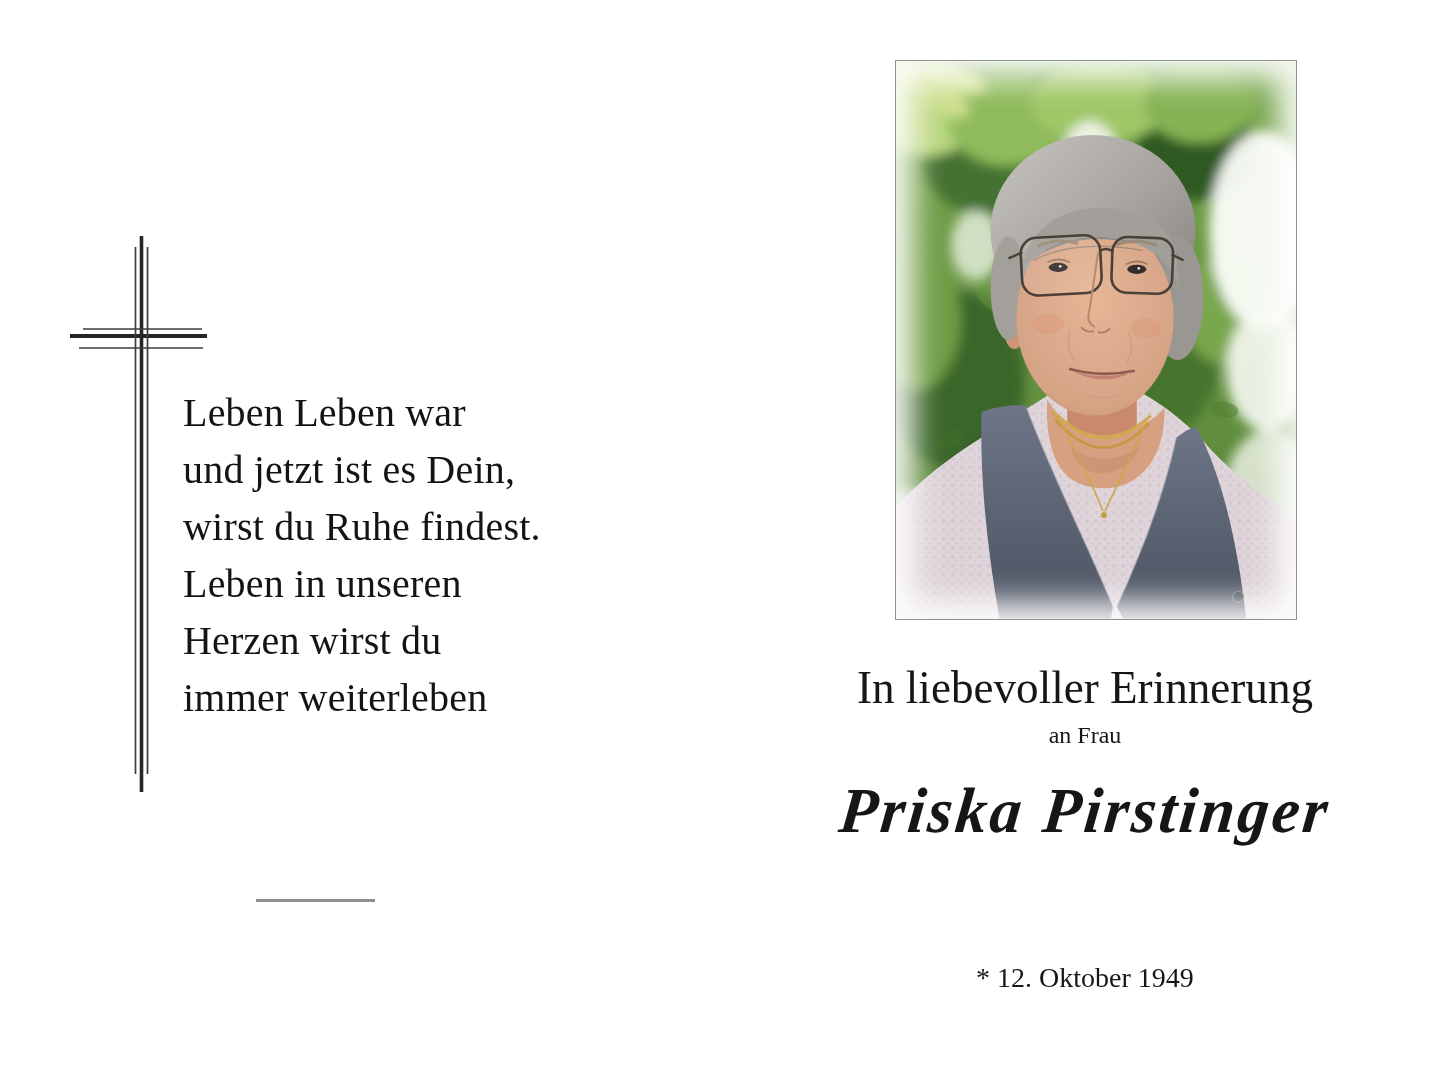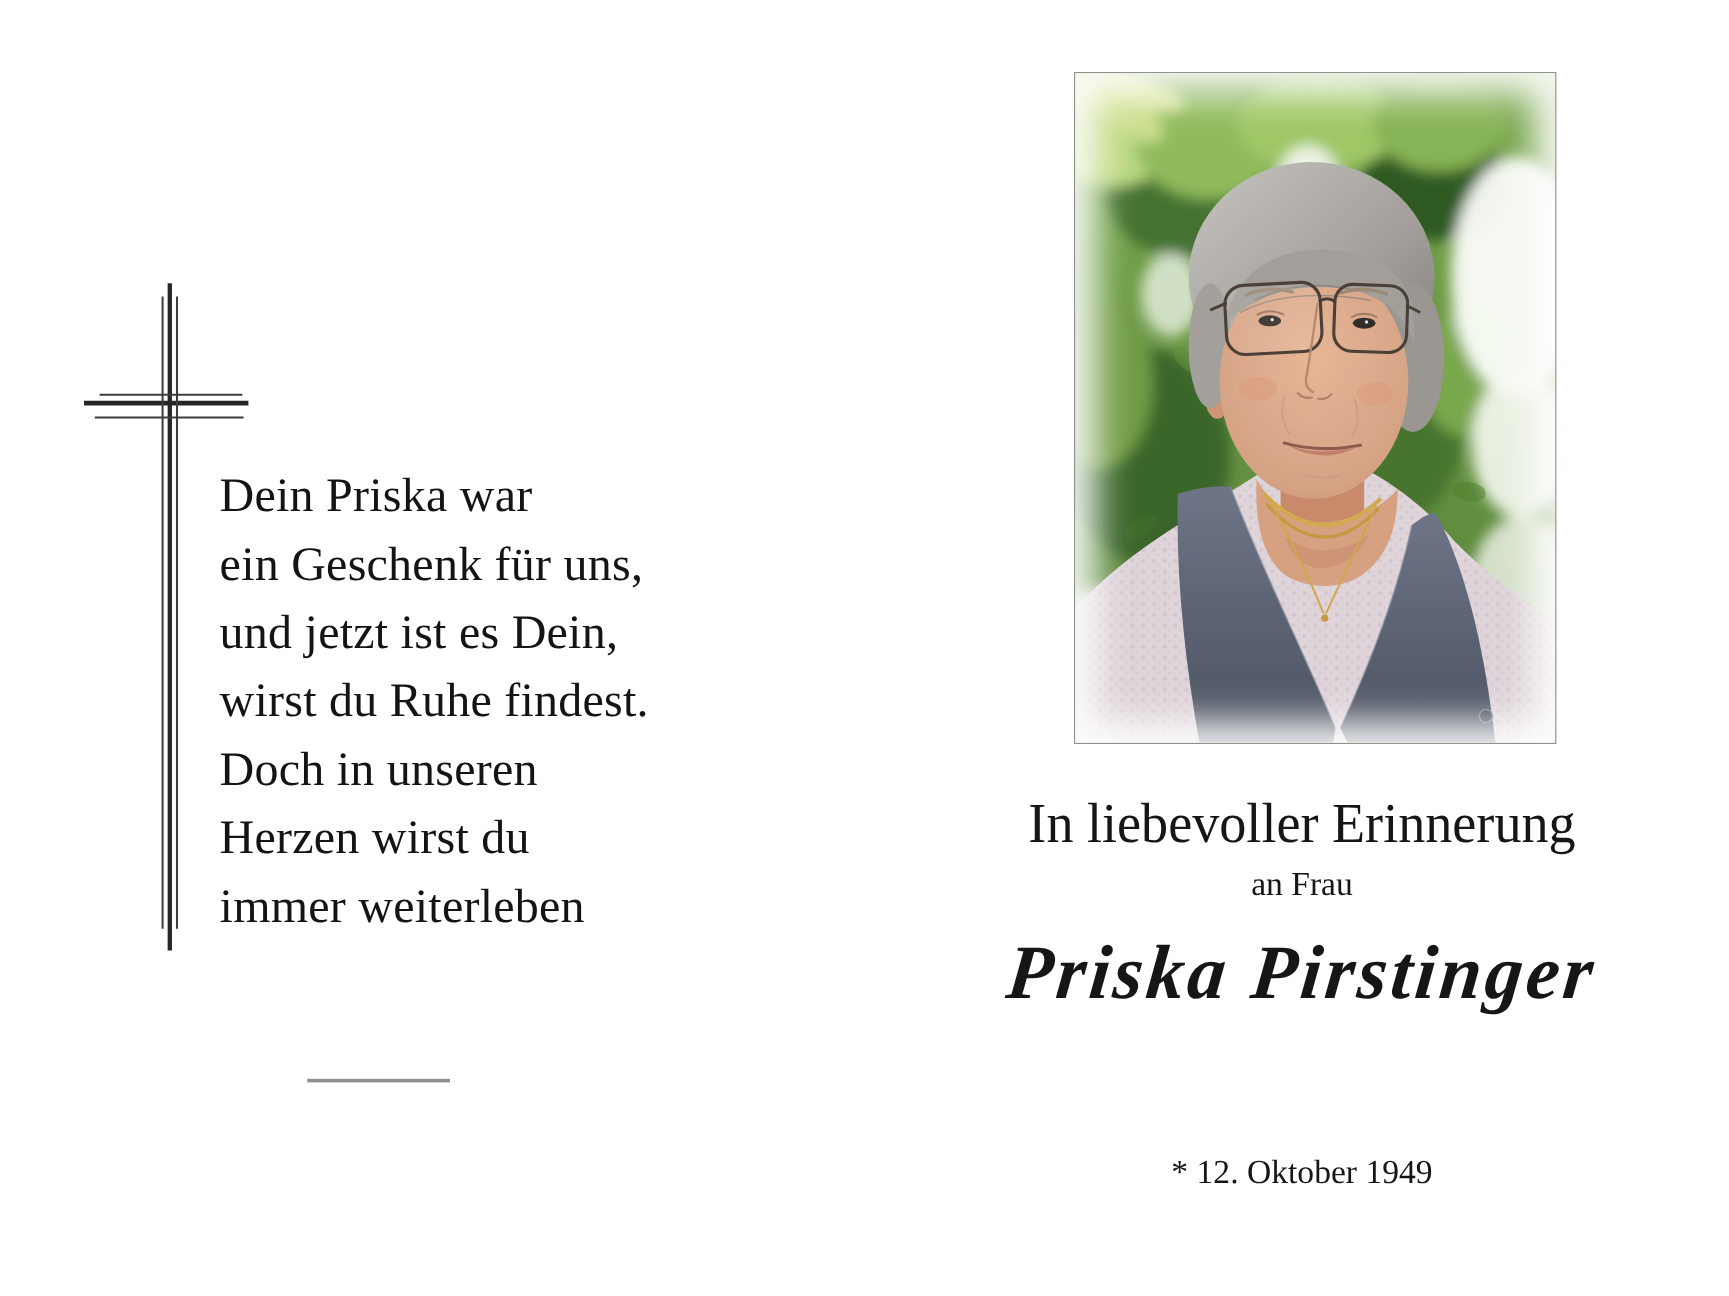--- a/index.html
+++ b/index.html
@@ -41,21 +41,21 @@
   .photo-frame svg{display:block;width:100%;height:100%;}
   .photo-frame .vignette{
     position:absolute;inset:0;pointer-events:none;
     box-shadow:inset 0 0 30px 18px rgba(255,255,255,0.92);
   }
 
   
   .right-col{position:absolute;left:760px;top:0;width:650px;height:768px;}
   .right-col > div{position:absolute;left:0;width:100%;text-align:center;white-space:nowrap;}
   .memorial-heading{top:660px;font-size:47px;transform:scaleX(.96);}
-  .memorial-subheading{top:722px;font-size:28px;}
+  .memorial-subheading{top:722px;font-size:24px;}
   .deceased-name{
     top:774px;font-size:64px;
     font-style:italic;font-weight:bold;
     letter-spacing:3px;
     transform:skewX(-6deg) scaleX(.98);
   }
   .house-name{top:895px;font-size:48px;letter-spacing:1px;}
   .birth-line{top:962px;font-size:28px;}
   .death-line{top:1012px;font-size:40px;}
 </style>
@@ -69,25 +69,24 @@
     <line x1="79.5" y1="8" x2="79.5" y2="564" stroke="#262626" stroke-width="3.6"></line>
     <line x1="8" y1="108" x2="145" y2="108" stroke="#262626" stroke-width="4"></line>
 
     <line x1="73.5" y1="19" x2="73.5" y2="546" stroke="#3d3d3d" stroke-width="1.7"></line>
     <line x1="85.5" y1="19" x2="85.5" y2="546" stroke="#3d3d3d" stroke-width="1.7"></line>
     <line x1="21" y1="101" x2="140" y2="101" stroke="#3d3d3d" stroke-width="1.7"></line>
     <line x1="17" y1="120" x2="141" y2="120" stroke="#3d3d3d" stroke-width="1.7"></line>
   </svg>
 
   <div class="poem">
-    <div>Dein Priska war</div>
-    <div>ein Geschenk für uns,</div>
+    <div>Leben Leben war</div>
     <div>und jetzt ist es Dein,</div>
     <div>wirst du Ruhe findest.</div>
-    <div>Doch in unseren</div>
+    <div>Leben in unseren</div>
     <div>Herzen wirst du</div>
     <div>immer weiterleben</div>
   </div>
 
   <div class="divider"></div>
 
   <div class="photo-frame" title="Portrait einer älteren Frau mit Brille, weißer Spitzenbluse und grauer Weste vor grünem Laub">
     <svg viewBox="0 0 402 560" aria-hidden="true">
       <defs>
         <linearGradient id="bgGreen" x1="0" y1="0" x2="0" y2="1">

